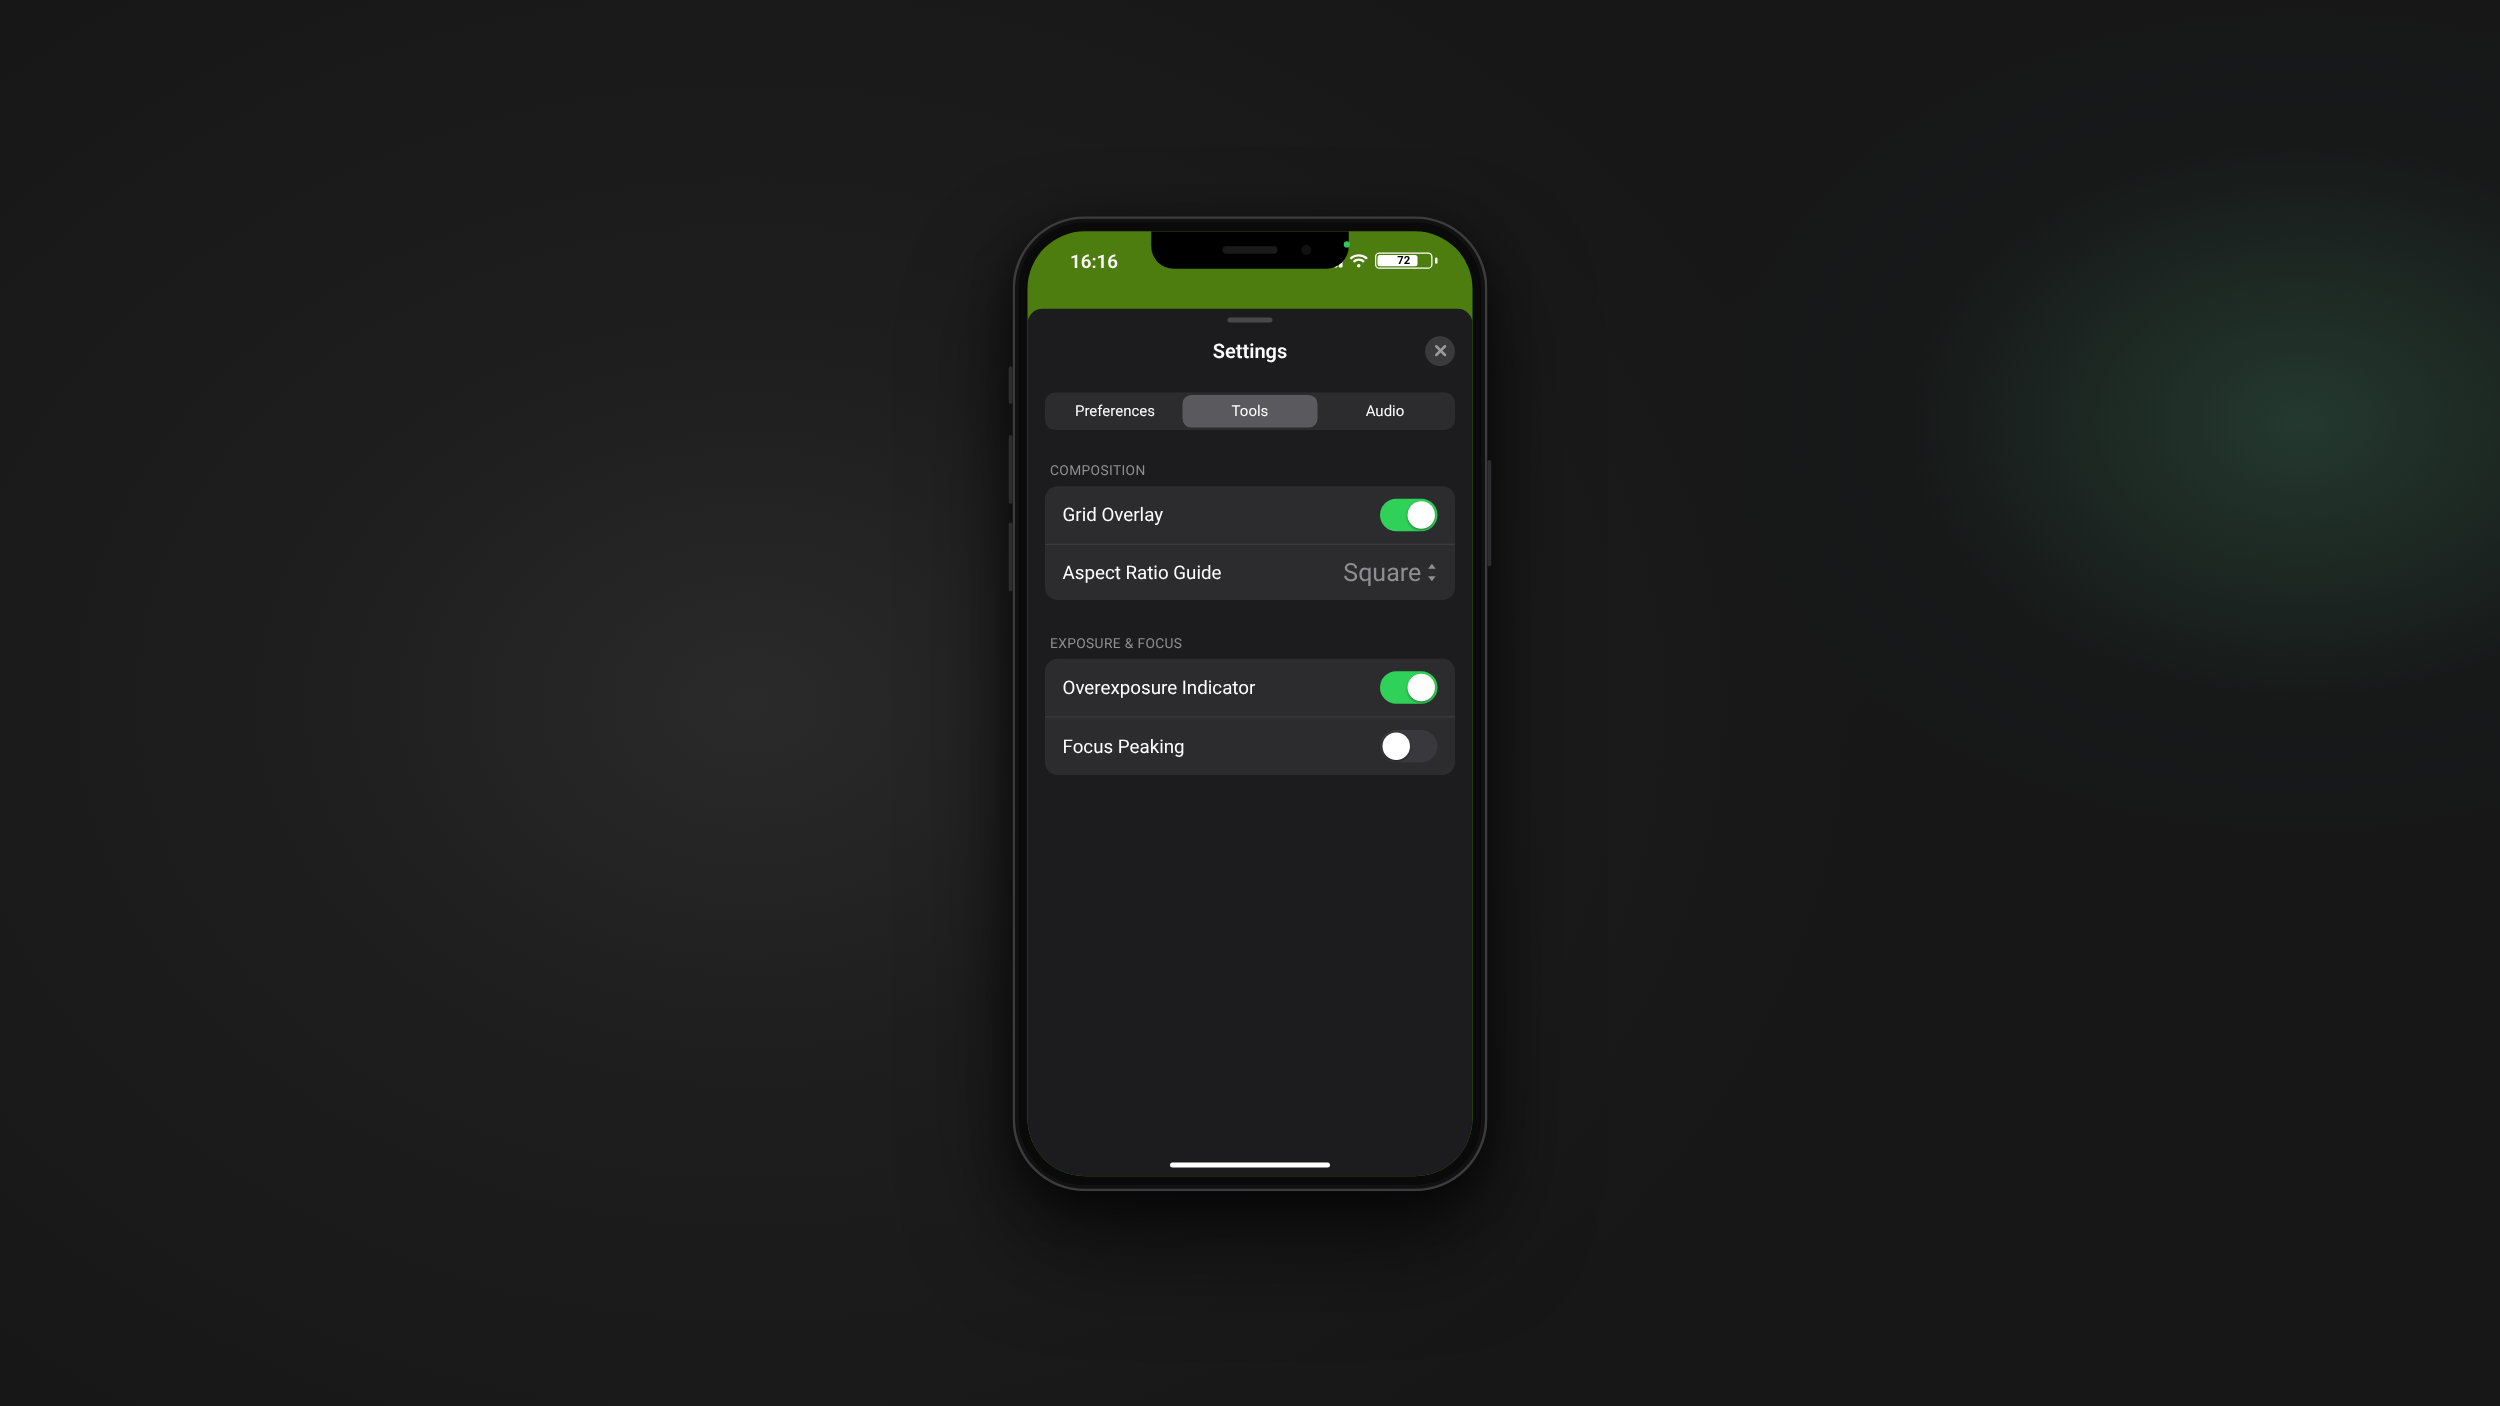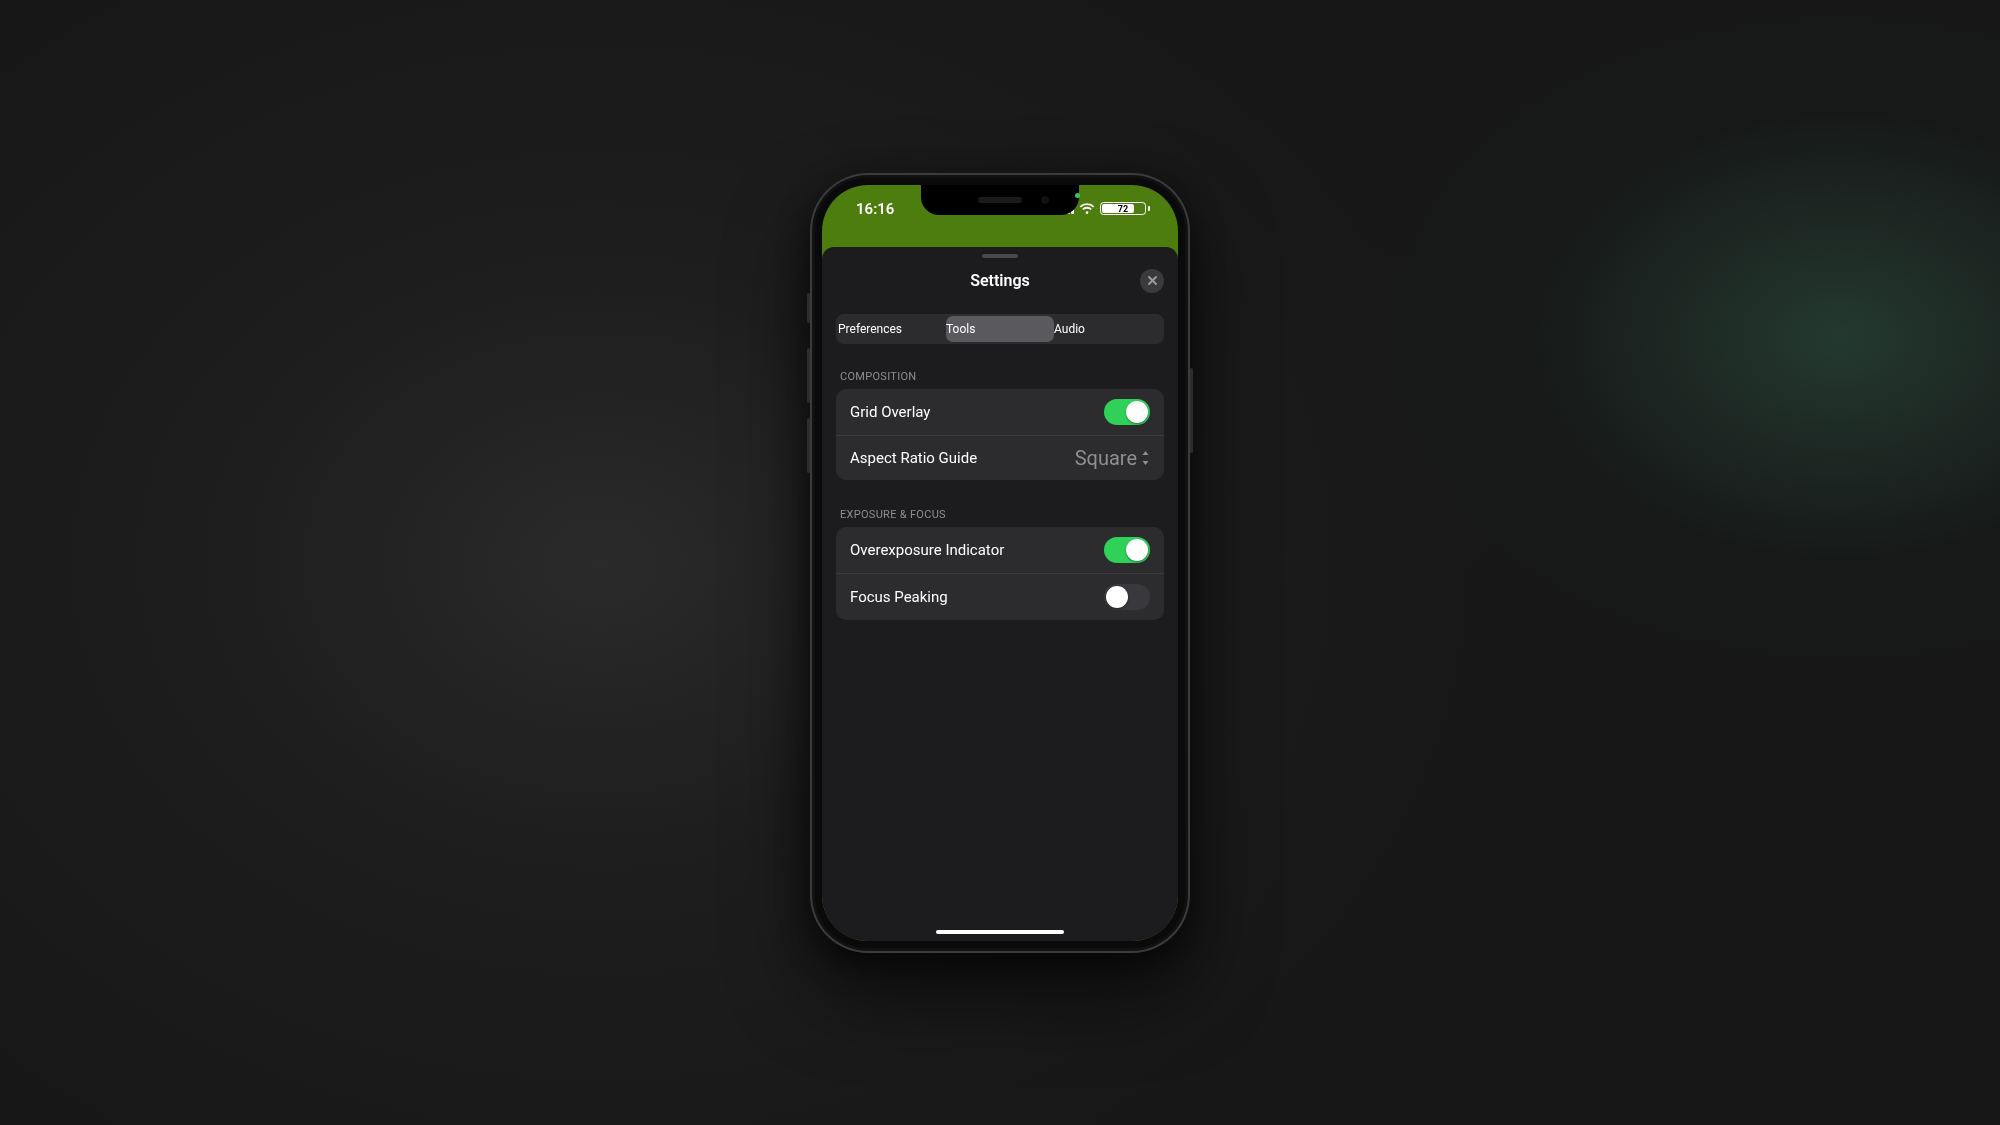--- a/index.html
+++ b/index.html
@@ -169,21 +169,21 @@
   .segmented {
     margin-top: 16px;
     height: 30px;
     background:#2c2c2e;
     border-radius:8px;
     display:flex;
     padding:2px;
   }
   .segment {
     flex:1;
-    display:flex; align-items:center; 
+    display:flex; align-items:center; justify-content:center;
     font-size:12px; color:#fff;
     border-radius:7px;
   }
   .segment.selected {
     background:#5a5a5e;
   }
 
   
   .section { margin-top: 26px; }
   .section + .section { margin-top: 28px; }

